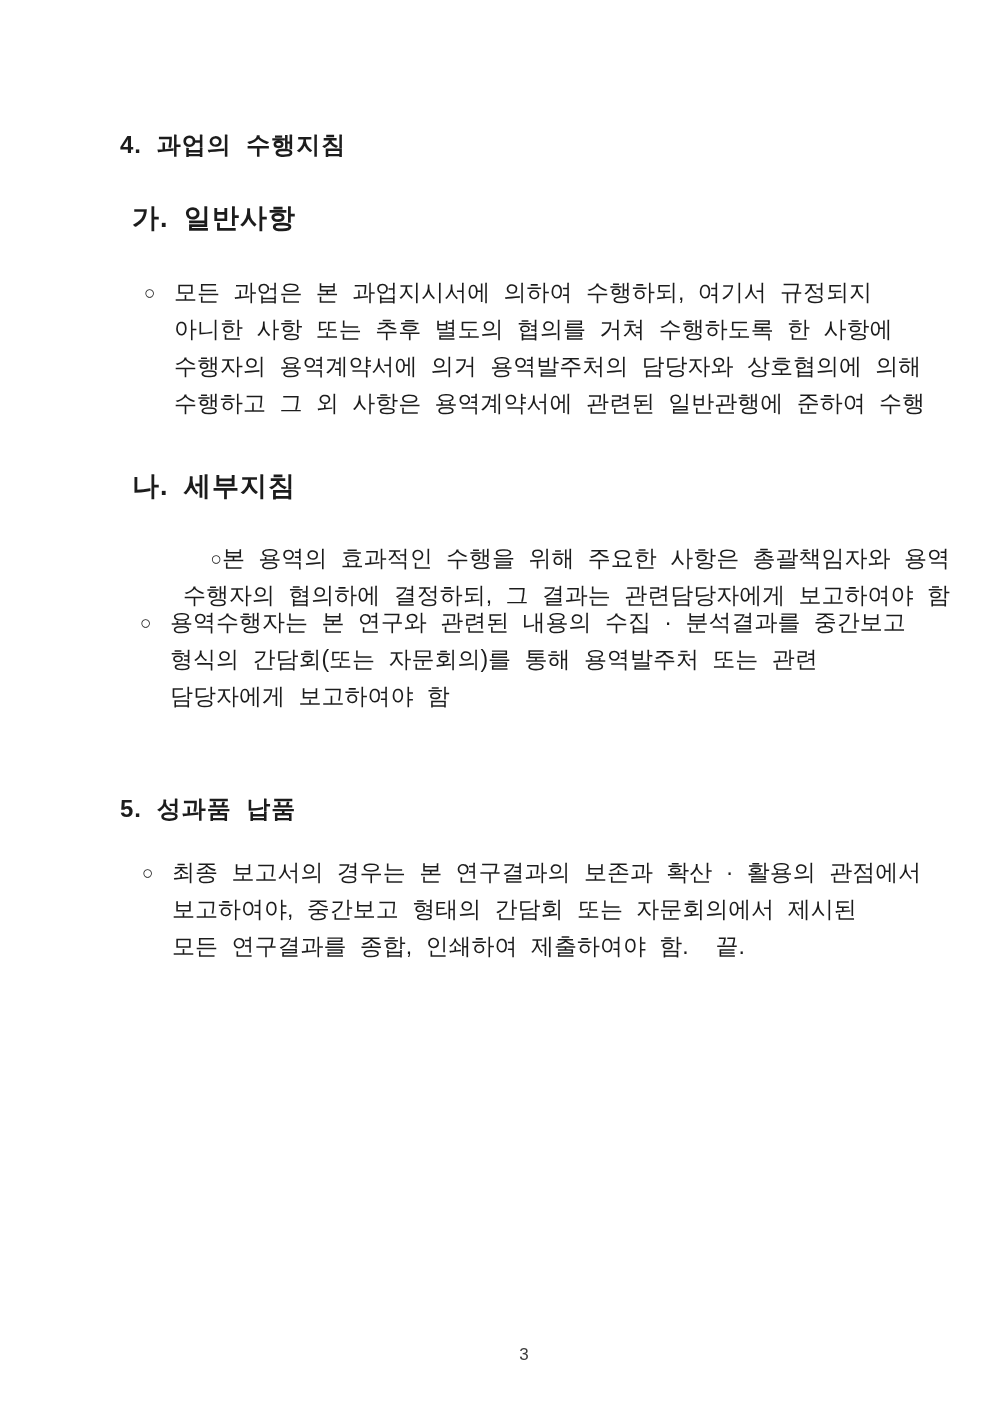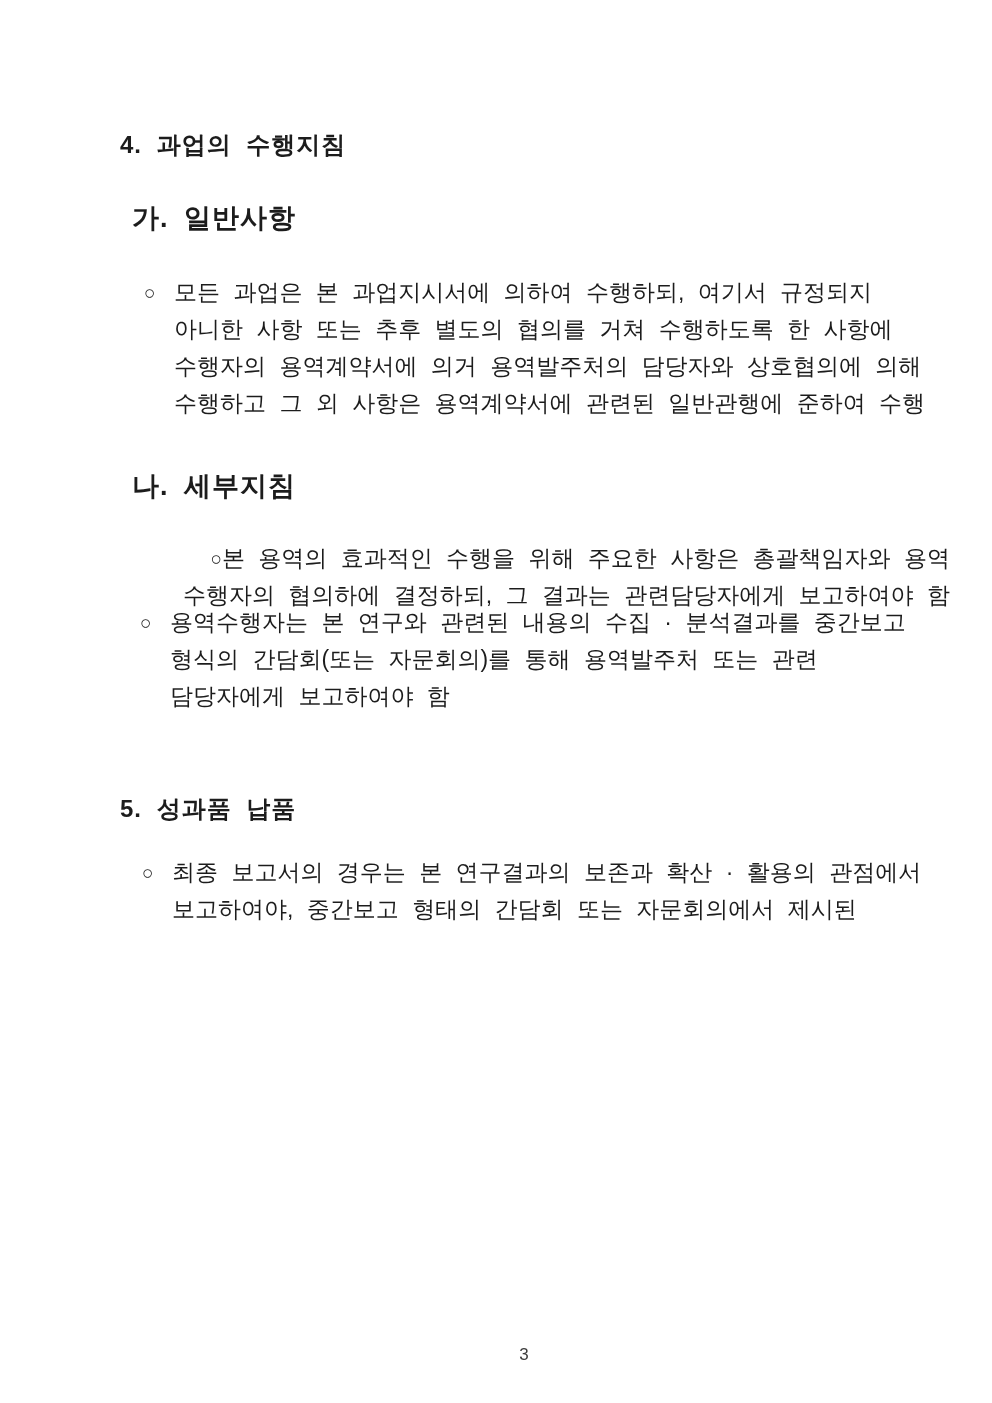--- a/index.html
+++ b/index.html
@@ -89,17 +89,18 @@
     <div class="line"><span class="bullet">○</span><span>용역수행자는 본 연구와 관련된 내용의 수집 · 분석결과를 중간보고</span></div>
     <div class="line cont">형식의 간담회(또는 자문회의)를 통해 용역발주처 또는 관련</div>
     <div class="line cont">담당자에게 보고하여야 함</div>
   </div>
 
   <div class="abs h-num" style="left:92px; top:795px;text-align:right;">5. 성과품 납품</div>
 
   <div class="abs para" style="left:114px; top:854px;">
     <div class="line"><span class="bullet">○</span><span>최종 보고서의 경우는 본 연구결과의 보존과 확산 · 활용의 관점에서</span></div>
     <div class="line cont">보고하여야, 중간보고 형태의 간담회 또는 자문회의에서 제시된</div>
+    <div class="line cont">모든 연구결과를 종합, 인쇄하여 제출하여야 함.  끝.</div>
   </div>
 
   <div class="abs page-num" style="top:1345px;">3</div>
 
 </div>
 
 </body></html>

